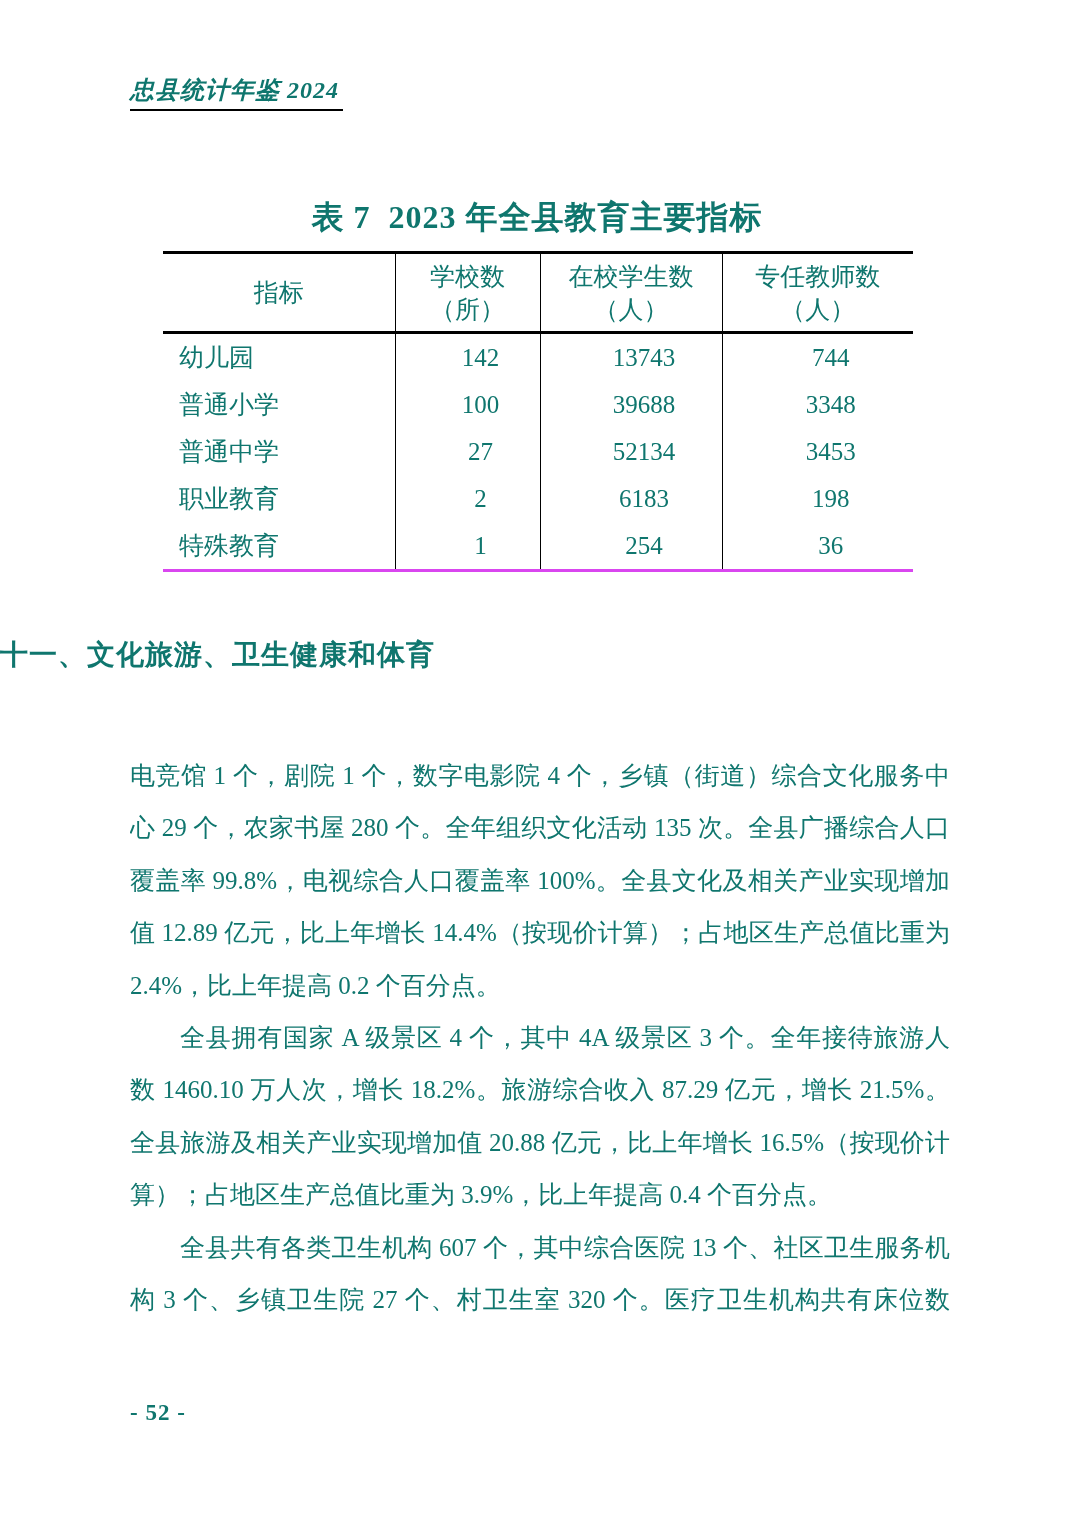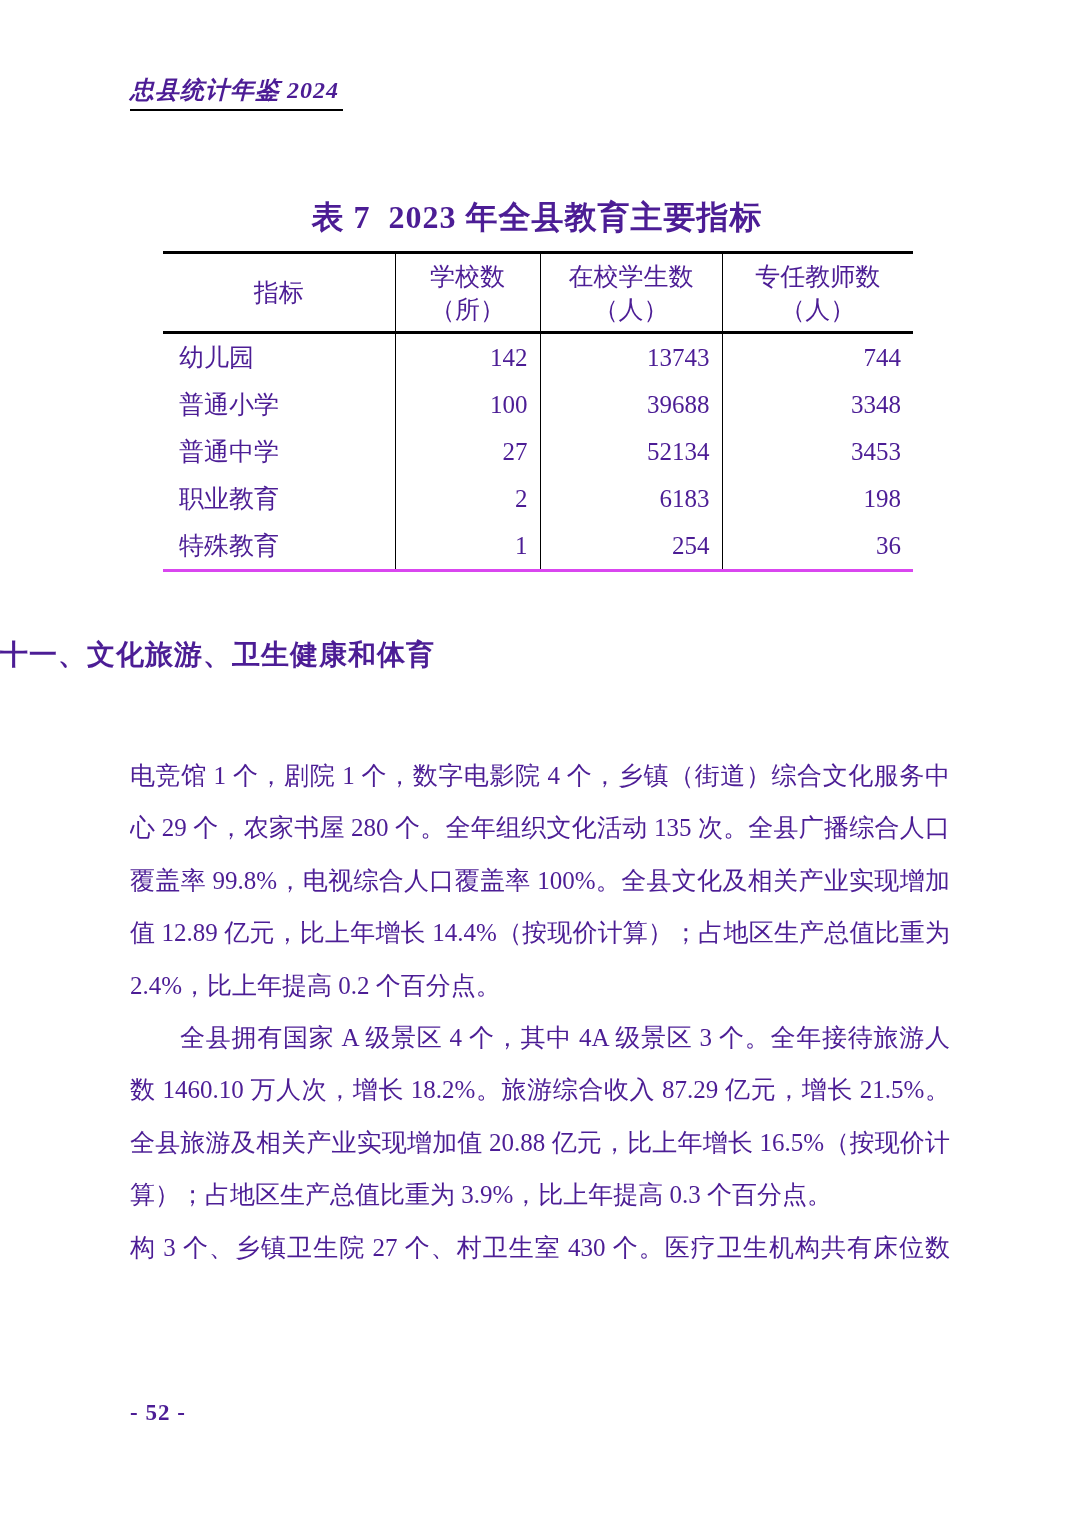--- a/index.html
+++ b/index.html
@@ -2,21 +2,21 @@
 <html><head>
 <meta charset="utf-8">
 <style>
   html,body { margin:0; padding:0; background:#e8e8e8; }
   .page {
     position: relative;
     width: 1074px;
     height: 1520px;
     margin: 0 auto;
     background: #ffffff;
-    color: #4c1d95;
+    color: #0f766e;
     font-family: "Liberation Serif", "DejaVu Serif", serif;
     overflow: hidden;
   }
   .running-head {
     position: absolute;
     left: 130px;
     top: 74px;
     font-size: 24px;
     font-style: italic;
     font-weight: bold;
@@ -55,21 +55,21 @@
     border-left: 1.5px solid #000;
   }
   .edu-table thead th {
     height: 77px;
     text-align: center;
     vertical-align: middle;
     border-bottom: 3px solid #000;
   }
   .edu-table tbody td { height: 47px; vertical-align: middle; }
   .edu-table tbody td.lbl { text-align: left;  padding-left: 16px; }
-  .edu-table tbody td.num { text-align: right; padding-right: 12px; padding-left: 38px; }
+  .edu-table tbody td.num { text-align: center; padding-right: 12px; padding-left: 38px; }
   .section-heading {
     position: absolute;
     left: 0;
     top: 636px;
     width: 100%;
     font-family: Liberation Serif, serif;
     font-weight: bold;
     font-size: 28px;
     letter-spacing: 1px;
   }
@@ -163,22 +163,23 @@
       <div class="line">电竞馆 1 个，剧院 1 个，数字电影院 4 个，乡镇（街道）综合文化服务中</div>
       <div class="line">心 29 个，农家书屋 280 个。全年组织文化活动 135 次。全县广播综合人口</div>
       <div class="line">覆盖率 99.8%，电视综合人口覆盖率 100%。全县文化及相关产业实现增加</div>
       <div class="line">值 12.89 亿元，比上年增长 14.4%（按现价计算）；占地区生产总值比重为</div>
       <div class="line end">2.4%，比上年提高 0.2 个百分点。</div>
     </div>
     <div>
       <div class="line first">全县拥有国家 A 级景区 4 个，其中 4A 级景区 3 个。全年接待旅游人</div>
       <div class="line">数 1460.10 万人次，增长 18.2%。旅游综合收入 87.29 亿元，增长 21.5%。</div>
       <div class="line">全县旅游及相关产业实现增加值 20.88 亿元，比上年增长 16.5%（按现价计</div>
-      <div class="line end">算）；占地区生产总值比重为 3.9%，比上年提高 0.3 个百分点。</div>
+      <div class="line end">算）；占地区生产总值比重为 3.9%，比上年提高 0.4 个百分点。</div>
     </div>
     <div>
-      <div class="line">构 3 个、乡镇卫生院 27 个、村卫生室 430 个。医疗卫生机构共有床位数</div>
+      <div class="line first">全县共有各类卫生机构 607 个，其中综合医院 13 个、社区卫生服务机</div>
+      <div class="line">构 3 个、乡镇卫生院 27 个、村卫生室 320 个。医疗卫生机构共有床位数</div>
     </div>
   </div>
 
   <div class="page-number">- 52 -</div>
 
 </div>
 
 </body></html>

